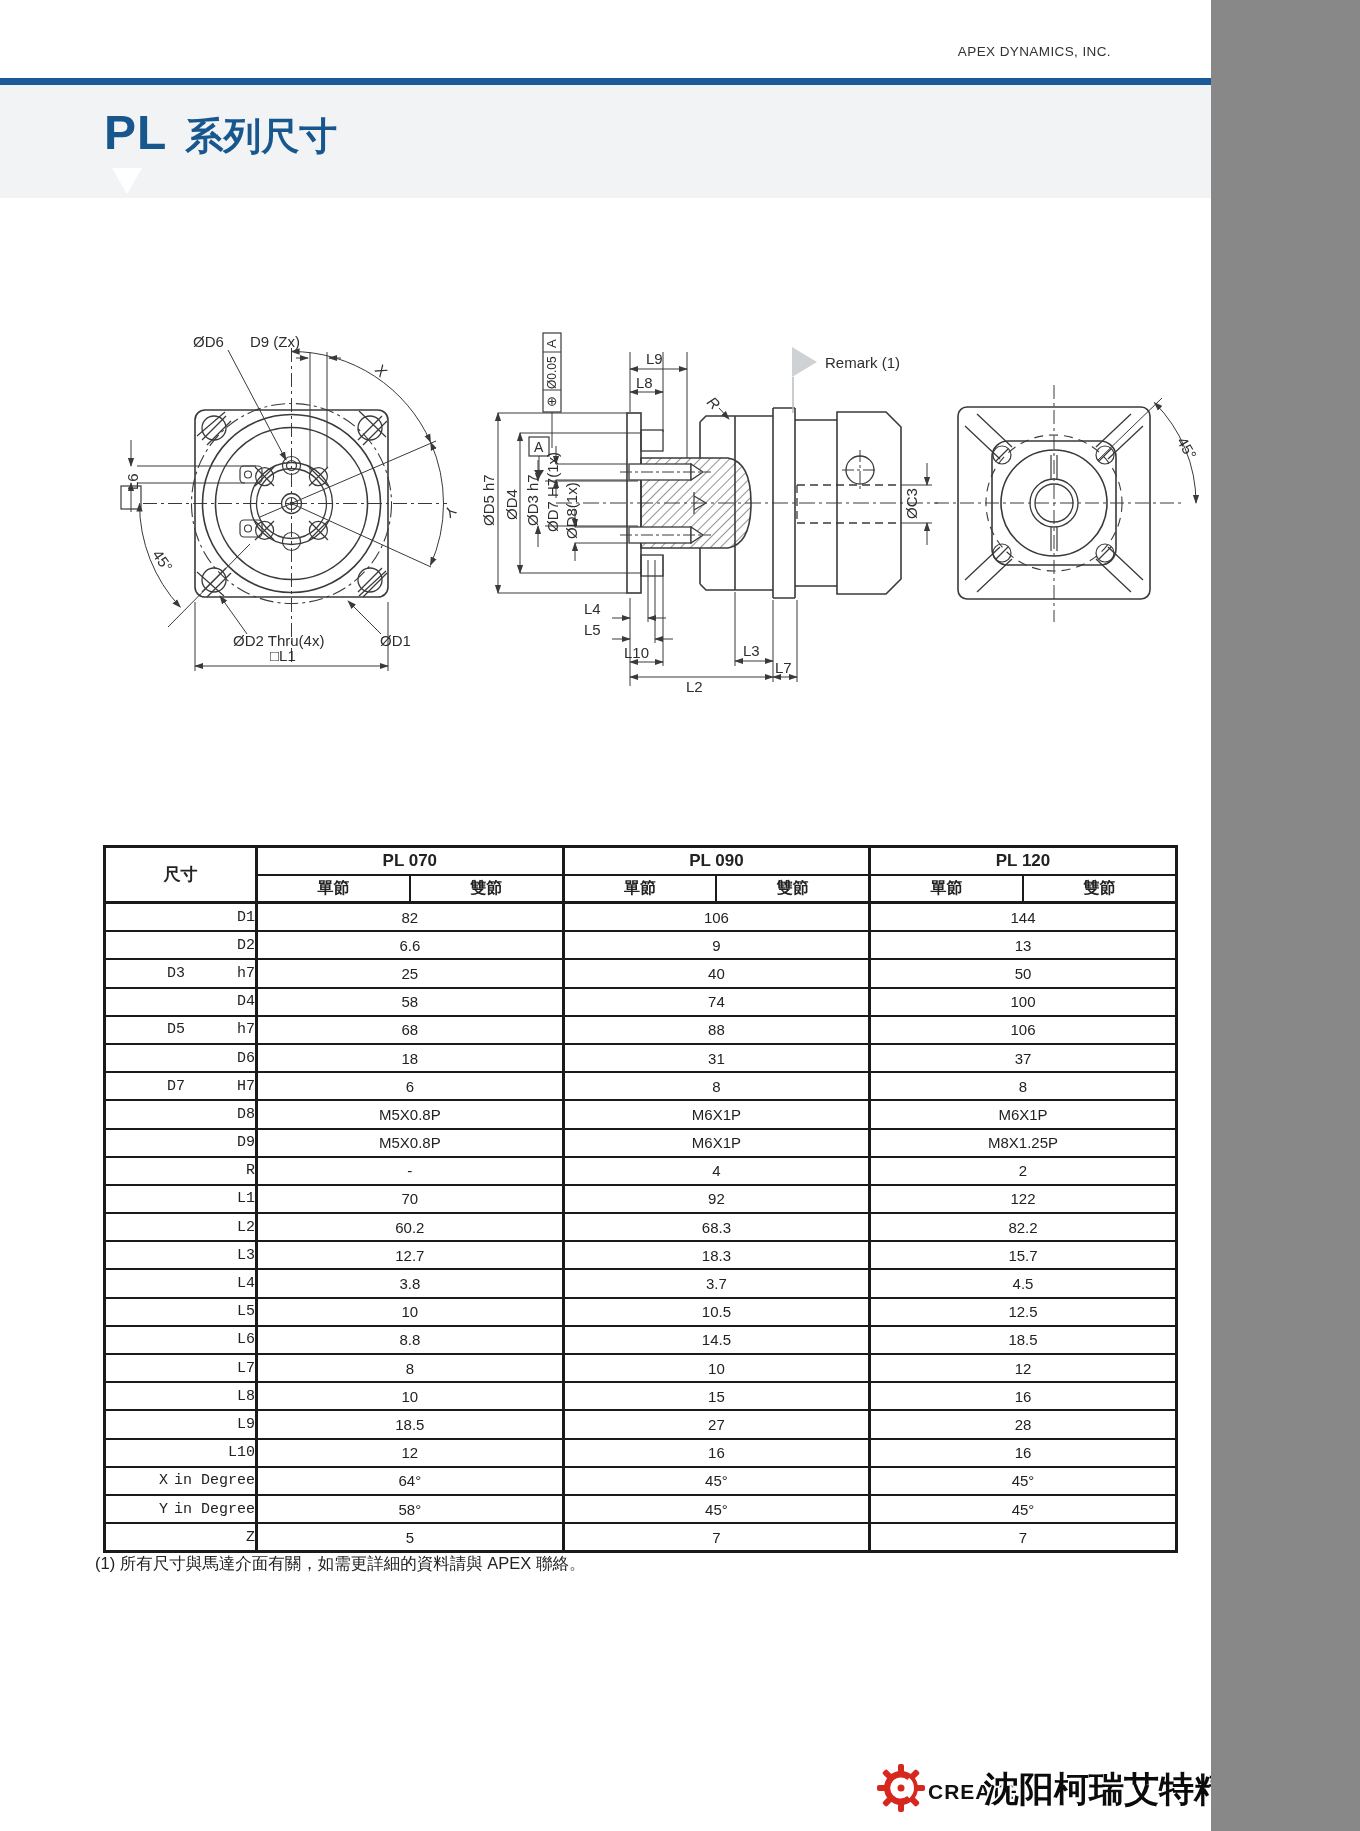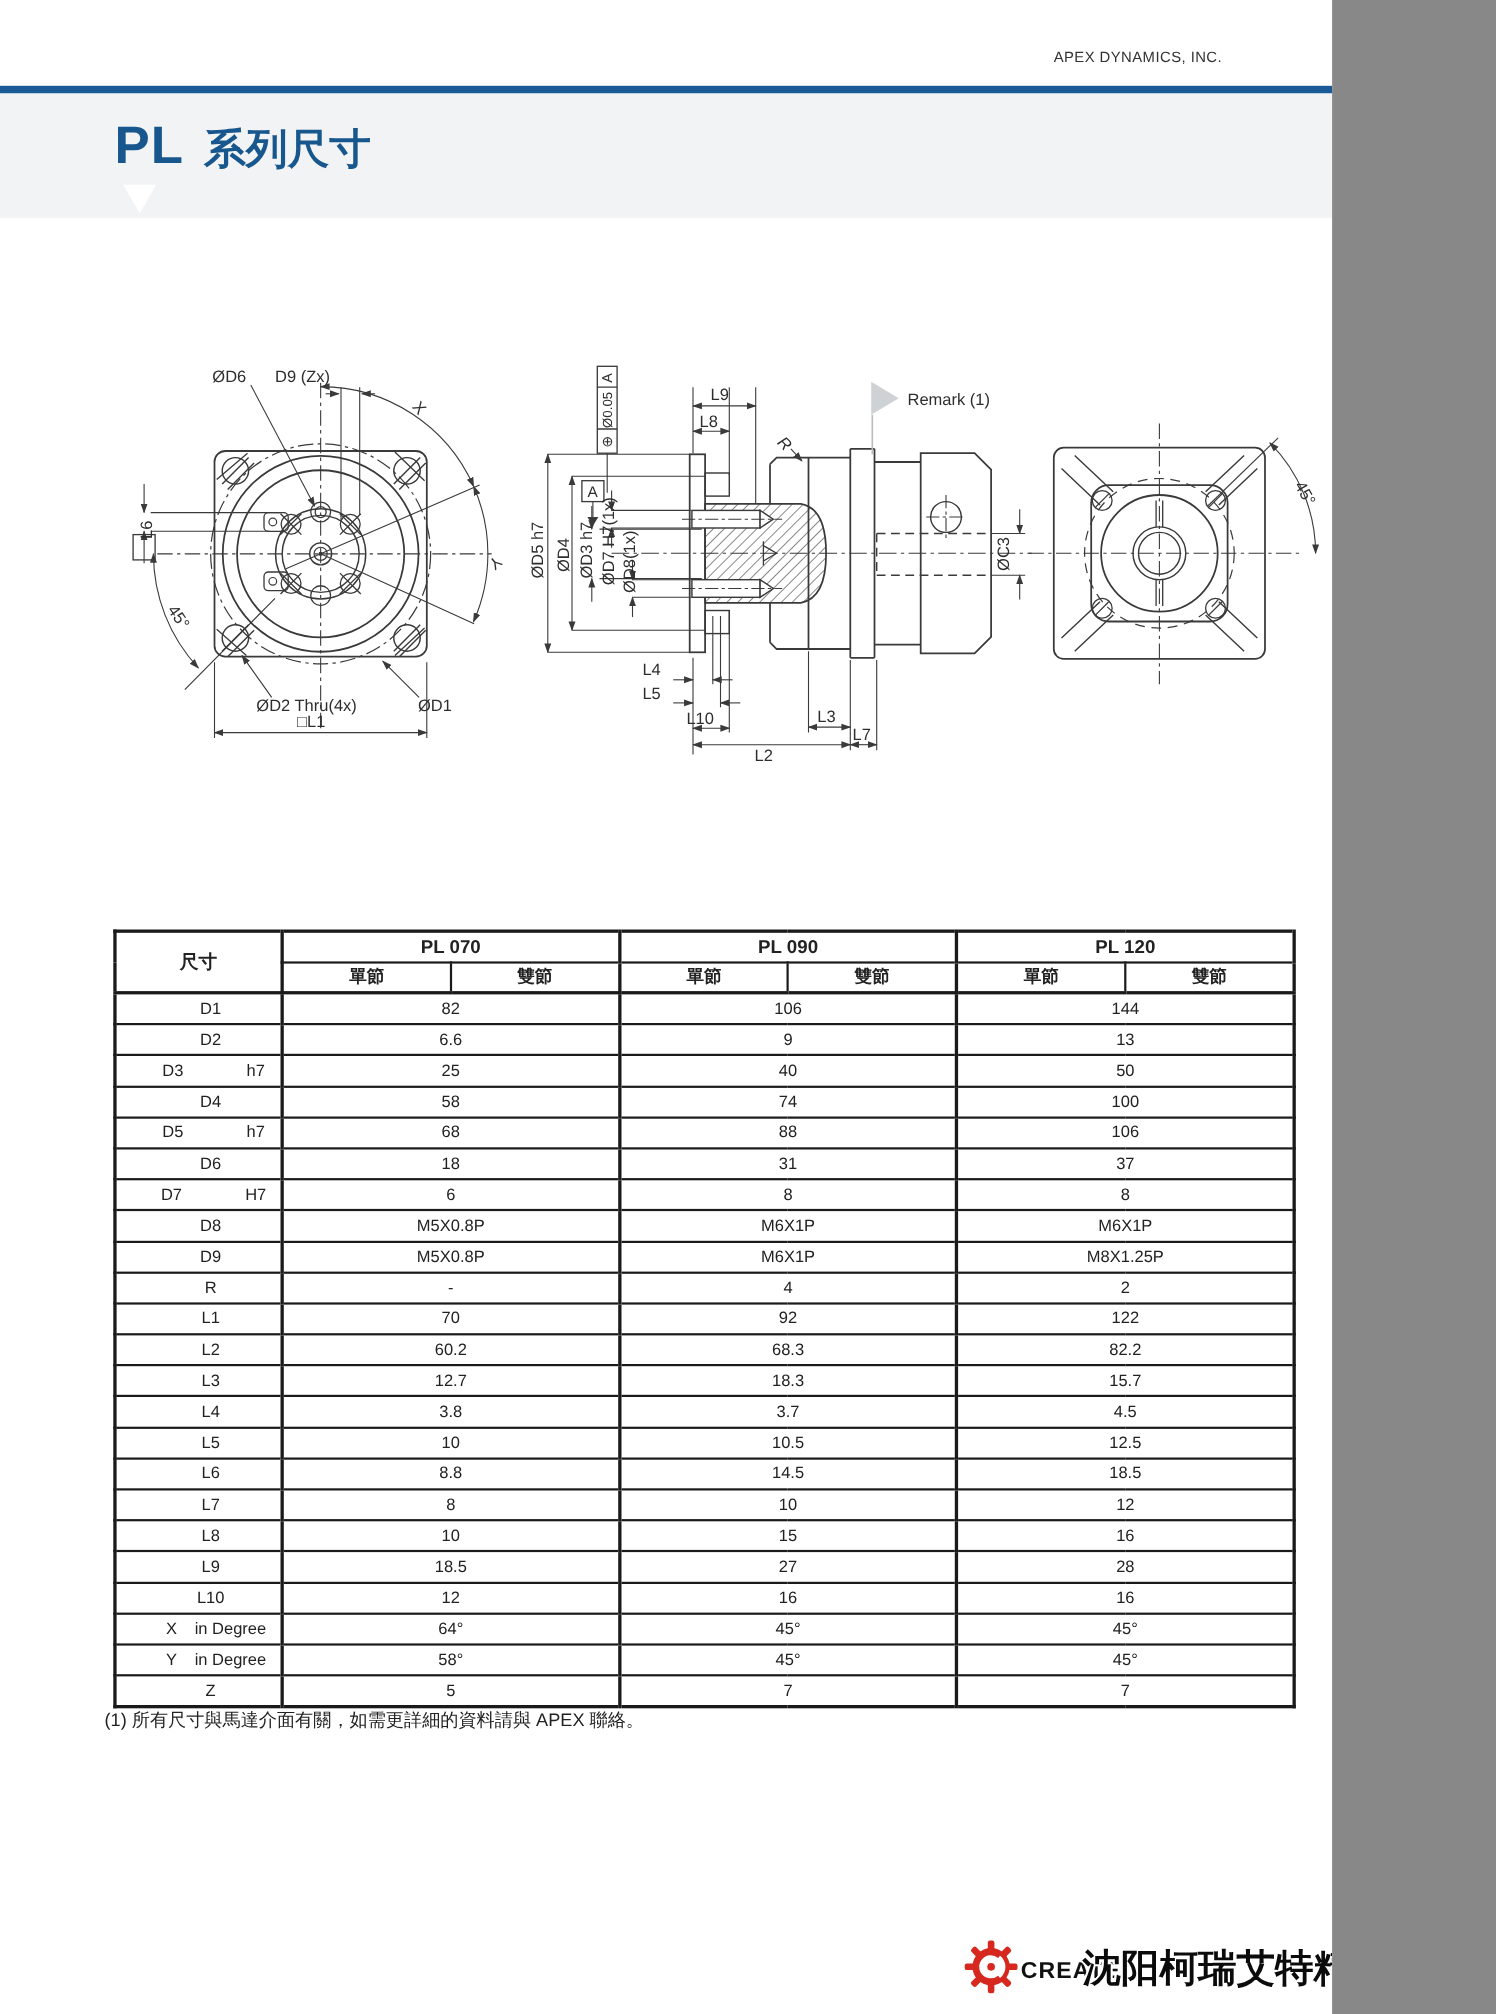--- a/index.html
+++ b/index.html
@@ -26,21 +26,21 @@
   .dim-table{position:absolute;left:103px;top:845px;width:1072px;border-collapse:collapse;table-layout:fixed;border-radius:23px;}
   .dim-table th,.dim-table td{border:2px solid #1a1a1a;padding:0;font-weight:normal;}
   .dim-table{border:3px solid #1a1a1a;}
   .dim-table col.c1{width:152px;}
   .dim-table col.cv{width:153.3px;}
   th.t-dim{font-size:17px;font-weight:bold;border-right:3px solid #1a1a1a;border-bottom:3px solid #1a1a1a;}
   th.t-model{font-size:17px;font-weight:bold;height:26px;border-right:3px solid #1a1a1a;}
   th.t-sub{font-size:16px;font-weight:bold;height:25px;border-bottom:3px solid #1a1a1a;}
   th.t-sub.mend{border-right:3px solid #1a1a1a;}
   .dim-table td{height:26.2px;font-size:15px;text-align:center;}
-  td.c-dim{text-align:center;border-right:3px solid #1a1a1a;}
+  td.c-dim{text-align:right;border-right:3px solid #1a1a1a;font-family:Liberation Mono, monospace;}
   td.c-dim .dname{display:inline-block;min-width:30px;margin-left:22px;}
   td.c-dim .dfit.far{margin-left:52px;}
   td.c-dim .dfit.near{margin-left:6px;}
   td.c-val{border-right:3px solid #1a1a1a;}
   td.c-val:last-child{border-right:2px solid #1a1a1a;}
   .footnote{position:absolute;left:95px;top:1553px;font-size:16.5px;color:#222;}
   
   .gear{position:absolute;left:876px;top:1763px;}
   .create-txt{position:absolute;left:928px;top:1780px;font-size:21px;font-weight:bold;letter-spacing:1px;color:#111;}
   .page-num{position:absolute;left:1216px;top:1748px;font-size:46px;font-weight:bold;font-style:italic;color:#b91c1c;z-index:1;margin-top:12px;}

